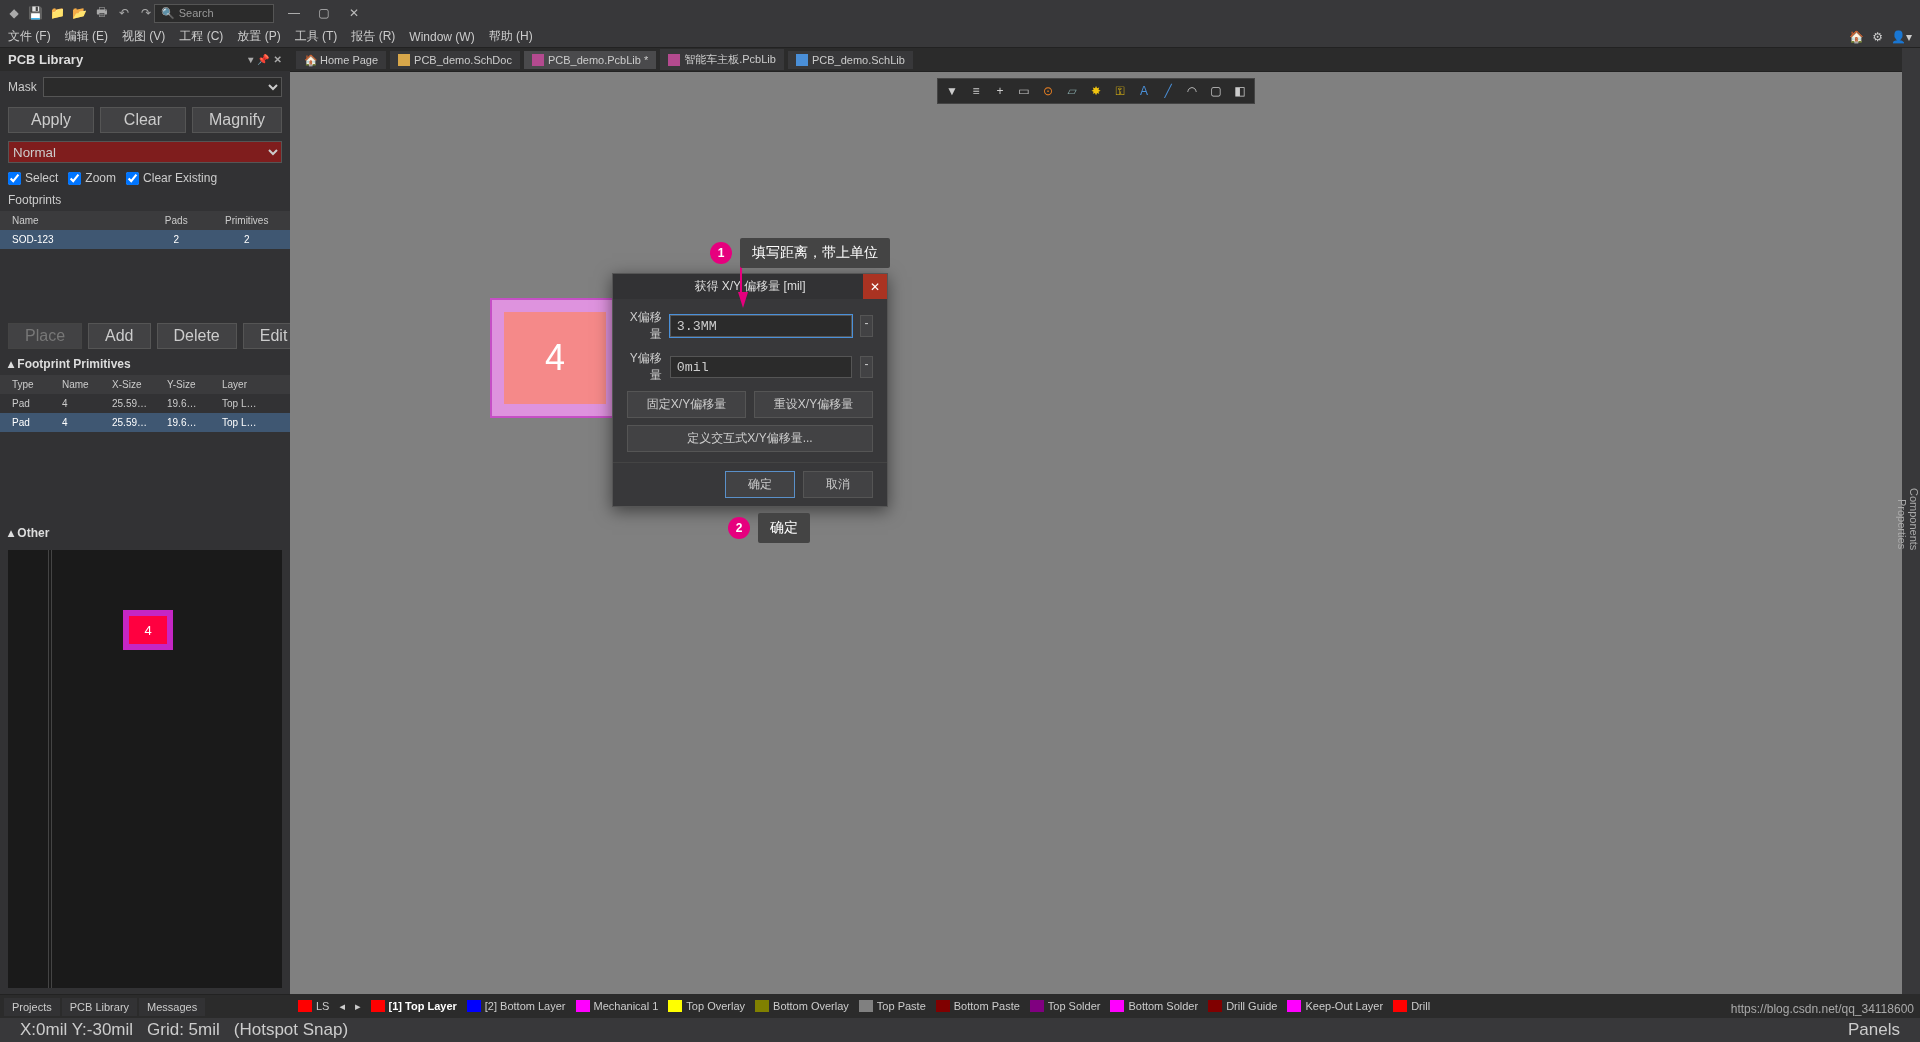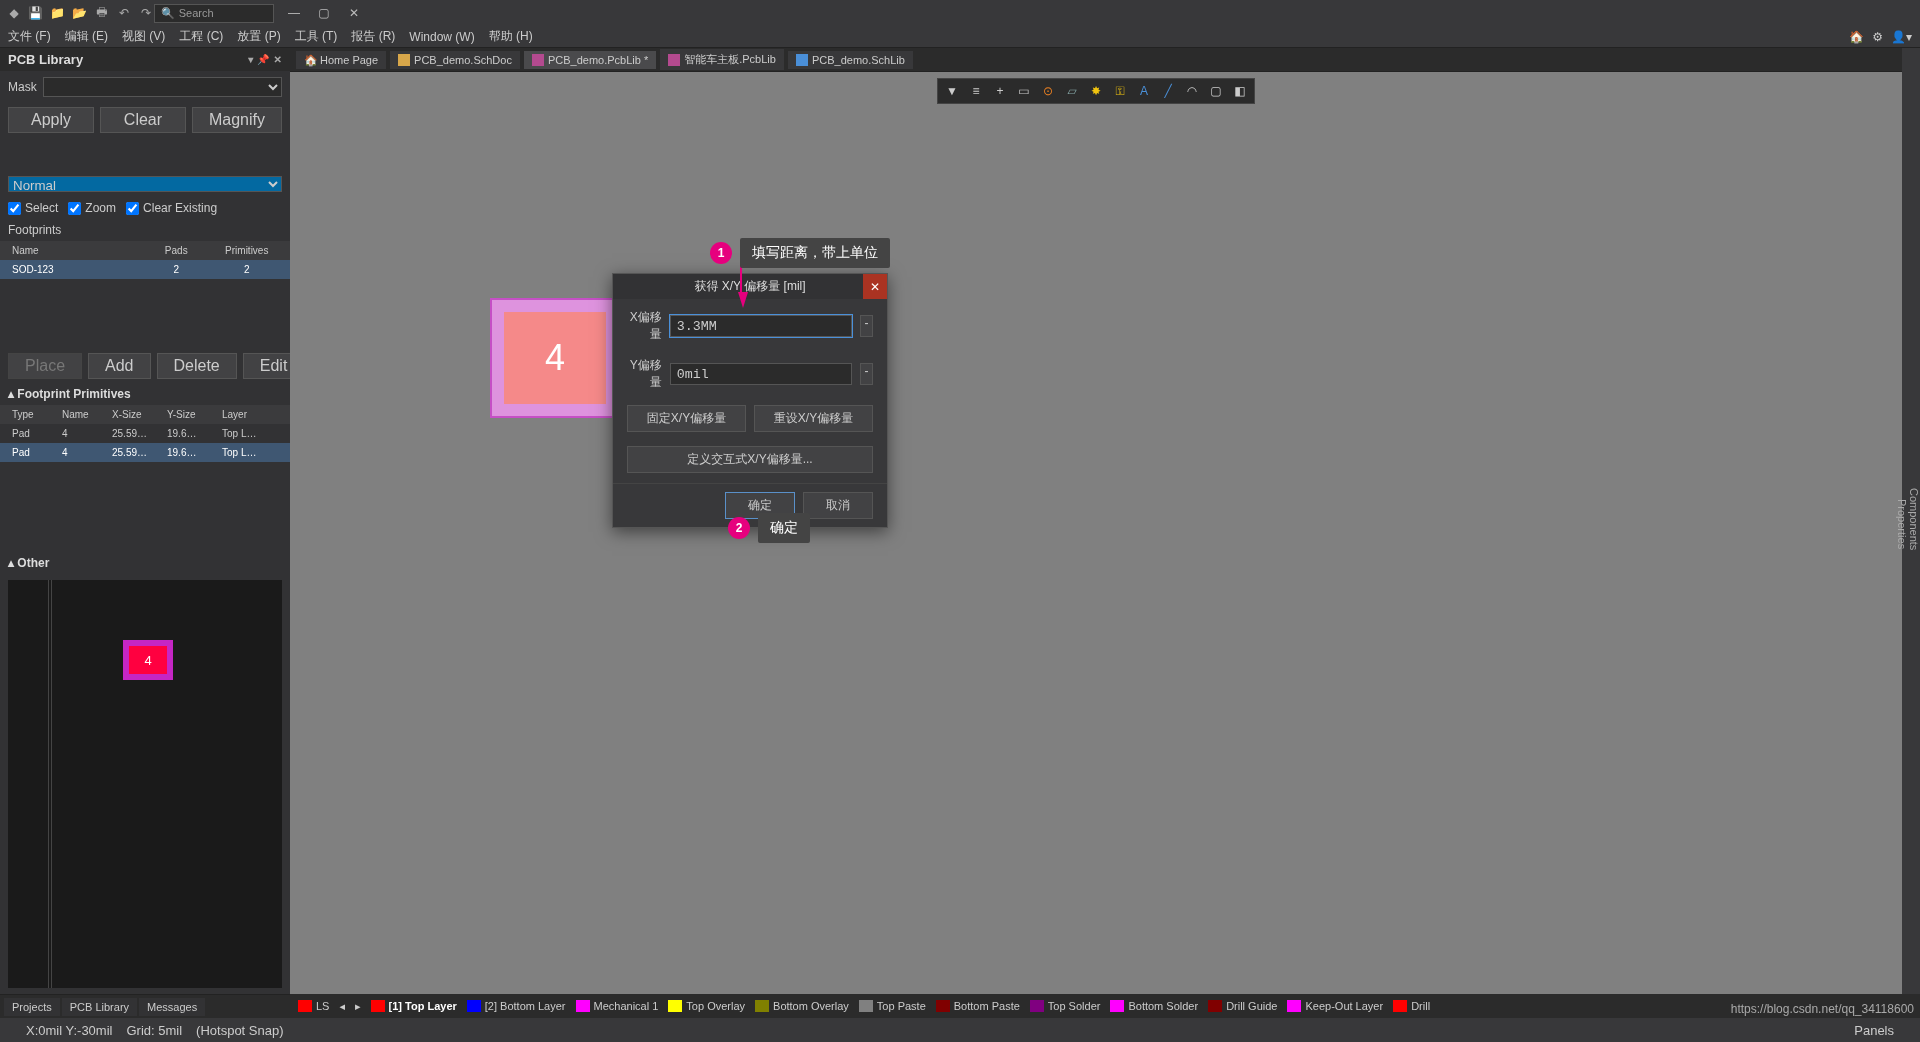--- a/index.html
+++ b/index.html
@@ -16,21 +16,21 @@
 .menubar .right-icons { margin-left: auto; display: flex; gap: 8px; padding-right: 8px; }
 .panel-header { background: #2b2b2b; color: #ddd; padding: 4px 8px; font-size: 13px; font-weight: bold; display: flex; align-items: center; }
 .panel-header .hdr-btns { margin-left: auto; display: flex; gap: 4px; font-size: 10px; color: #aaa; }
 .left-panel { position: absolute; left: 0; top: 48px; width: 290px; bottom: 48px; background: #323234; display: flex; flex-direction: column; }
 .mask-row { display: flex; align-items: center; padding: 6px 8px; gap: 6px; }
 .mask-row .mask-input { flex: 1; background: #2b2b2b; border: 1px solid #555; height: 20px; color: #ccc; }
 .btn-row { display: flex; gap: 6px; padding: 4px 8px; }
 .btn { flex: 1; background: #424244; border: 1px solid #555; color: #ccc; padding: 3px 16px; text-align: center; font-size: 16px; cursor: pointer; }
 .btn.disabled { color: #777; border-color: #444; }
 .select-row { padding: 4px 8px; }
-.select-row select { width: 100%; background: #0369a1; border: 1px solid #555; color: #ccc; height: 16px; margin-top: 35px; }
+.select-row select { width: 100%; background: #7f1d1d; border: 1px solid #555; color: #ccc; height: 22px; }
 .check-row { display: flex; gap: 10px; padding: 4px 8px; align-items: center; }
 .check-row label { display: flex; align-items: center; gap: 4px; }
 .section-label { background: #323234; padding: 4px 8px; color: #ccc; font-size: 12px; }
 .table { display: flex; flex-direction: column; font-size: 10px; }
 .table .thdr, .table .trow { display: flex; padding: 2px 8px; }
 .table .thdr { background: #3b3b3d; color: #ccc; }
 .table .trow { background: #323234; }
 .table .trow.sel { background: #3f5772; color: #fff; }
 .table .cell { overflow: hidden; text-overflow: ellipsis; white-space: nowrap; padding: 2px 4px; }
 .section-title { background: #323234; color: #ddd; padding: 4px 8px; font-weight: bold; font-size: 12px; }
@@ -44,26 +44,26 @@
 .doc-tab .doc-icon { width: 12px; height: 12px; display: inline-block; }
 .toolbar-float { position: absolute; top: 30px; left: 50%; transform: translateX(-50%); background: #2b2b2b; border: 1px solid #444; display: flex; gap: 4px; padding: 2px 4px; }
 .toolbar-float .tbtn { width: 20px; height: 20px; display: flex; align-items: center; justify-content: center; color: #ccc; }
 .pad-shape { position: absolute; left: 200px; top: 250px; width: 130px; height: 120px; background: #de93de; border: 2px solid #c54fc5; }
 .pad-shape .inner { position: absolute; inset: 12px; background: #f58989; display: flex; align-items: center; justify-content: center; color: #fff; font-size: 36px; }
 .right-strip { position: absolute; right: 0; top: 48px; width: 18px; bottom: 48px; background: #38383a; writing-mode: vertical-rl; text-align: center; color: #aaa; font-size: 11px; padding-top: 6px; }
 .layer-bar { position: absolute; left: 290px; right: 0; bottom: 24px; height: 24px; background: #2b2b2b; display: flex; align-items: center; gap: 10px; padding: 0 8px; color: #ccc; font-size: 11px; overflow: hidden; }
 .layer-item { display: flex; align-items: center; gap: 4px; white-space: nowrap; }
 .layer-sw { width: 14px; height: 12px; }
 .layer-item.active { font-weight: bold; color: #fff; }
-.status-bar { position: absolute; left: 0; right: 0; bottom: 0; height: 24px; background: #38383a; display: flex; align-items: center; padding: 0 26px; gap: 14px; color: #ccc; font-size: 13px; }
+.status-bar { position: absolute; left: 0; right: 0; bottom: 0; height: 24px; background: #38383a; display: flex; align-items: center; padding: 0 20px; gap: 14px; color: #ccc; font-size: 17px; }
 .status-bar .right { margin-left: auto; }
 .dialog { position: absolute; width: 276px; background: #38383a; border: 1px solid #555; box-shadow: 0 4px 16px rgba(0,0,0,0.5); }
 .dialog .dlg-title { background: #323234; padding: 4px 8px; text-align: center; position: relative; color: #ddd; }
 .dialog .dlg-close { position: absolute; right: 0; top: 0; width: 24px; height: 100%; background: #a32; color: #fff; display: flex; align-items: center; justify-content: center; }
-.dialog .dlg-body { padding: 10px 14px; display: flex; flex-direction: column; gap: 14px; }
+.dialog .dlg-body { padding: 10px 14px; display: flex; flex-direction: column; gap: 7px; }
 .dlg-row { display: flex; align-items: center; gap: 8px; }
 .dlg-row label { width: 56px; text-align: right; color: #ccc; }
 .dlg-row input { flex: 1; background: #2b2b2b; border: 1px solid #555; color: #ccc; padding: 3px 6px; height: 22px; font-family: Liberation Mono, monospace; }
 .dlg-row input.focus { outline: 1px solid #4a90d9; }
 .dlg-row .small-btn { width: 20px; height: 22px; background: #424244; border: 1px solid #555; color: #ccc; text-align: center; }
 .dlg-btn { flex: 1; background: #424244; border: 1px solid #555; color: #ccc; padding: 4px 0; text-align: center; }
 .dlg-footer { display: flex; gap: 8px; justify-content: flex-end; padding: 8px 14px; border-top: 1px solid #444; }
 .dlg-footer .fbtn { width: 70px; background: #424244; border: 1px solid #555; color: #ccc; padding: 4px 0; text-align: center; }
 .dlg-footer .fbtn.primary { border-color: #5a90c9; }
 .callout { position: absolute; display: flex; align-items: center; gap: 8px; z-index: 50; }

